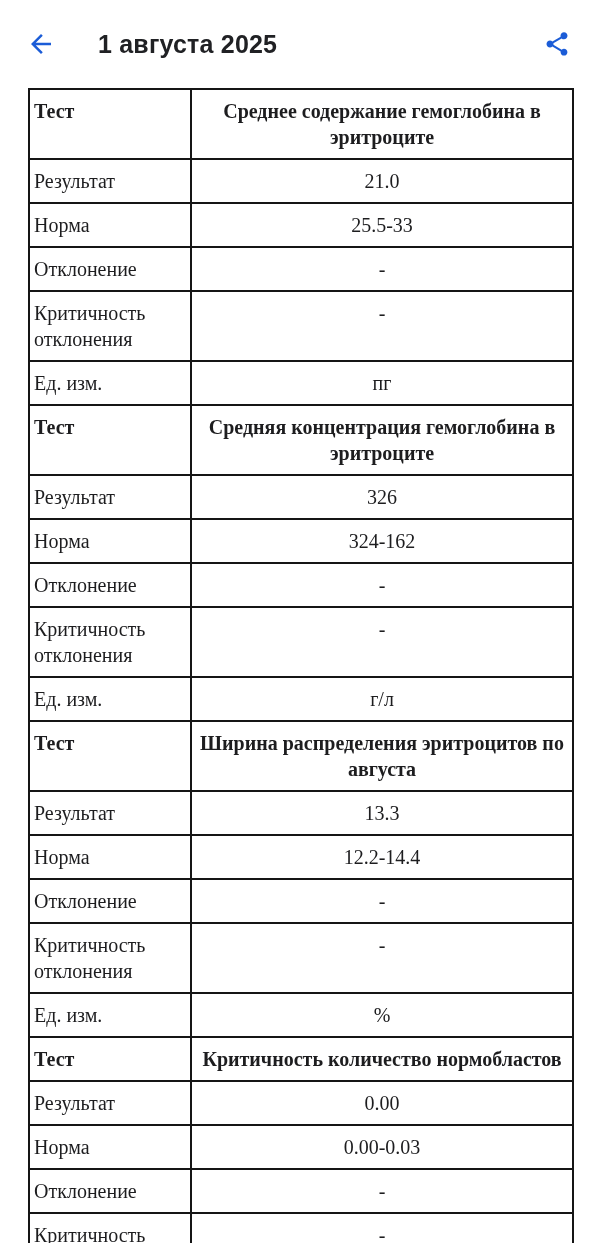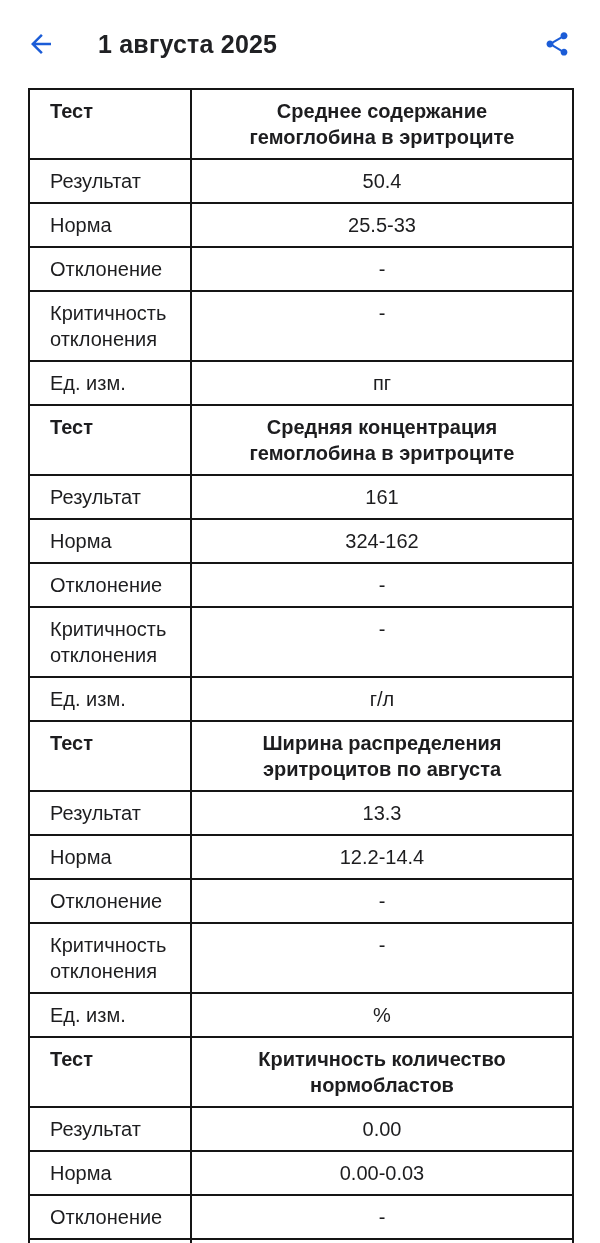--- a/index.html
+++ b/index.html
@@ -40,22 +40,23 @@
     width: 544px;
     border-collapse: collapse;
     table-layout: fixed;
   }
   .results-table td {
     border: 2px solid #151515;
     font-size: 20px;
     line-height: 26px;
     color: #1d1d1f;
     vertical-align: top;
-    padding: 8px 20px;
+    padding: 8px 4px;
     overflow: hidden;
+    font-family: Liberation Serif, serif;
   }
   .label-cell { width: 162px; text-align: left; }
   .value-cell { width: 382px; text-align: center; }
   .bold { font-weight: bold; color: #141416; }
 </style>
 </head>
 <body>
 
 <header class="app-header">
   <button class="icon-btn">
@@ -72,21 +73,21 @@
 </header>
 
 <table class="results-table">
   <tbody>
       <tr>
         <td class="label-cell bold">Тест</td>
         <td class="value-cell bold">Среднее содержание гемоглобина в эритроците</td>
       </tr>
       <tr>
         <td class="label-cell">Результат</td>
-        <td class="value-cell">50.4</td>
+        <td class="value-cell">21.0</td>
       </tr>
       <tr>
         <td class="label-cell">Норма</td>
         <td class="value-cell">25.5-33</td>
       </tr>
       <tr>
         <td class="label-cell">Отклонение</td>
         <td class="value-cell">-</td>
       </tr>
       <tr>
@@ -96,21 +97,21 @@
       <tr>
         <td class="label-cell">Ед. изм.</td>
         <td class="value-cell">пг</td>
       </tr>
       <tr>
         <td class="label-cell bold">Тест</td>
         <td class="value-cell bold">Средняя концентрация гемоглобина в эритроците</td>
       </tr>
       <tr>
         <td class="label-cell">Результат</td>
-        <td class="value-cell">161</td>
+        <td class="value-cell">326</td>
       </tr>
       <tr>
         <td class="label-cell">Норма</td>
         <td class="value-cell">324-162</td>
       </tr>
       <tr>
         <td class="label-cell">Отклонение</td>
         <td class="value-cell">-</td>
       </tr>
       <tr>

